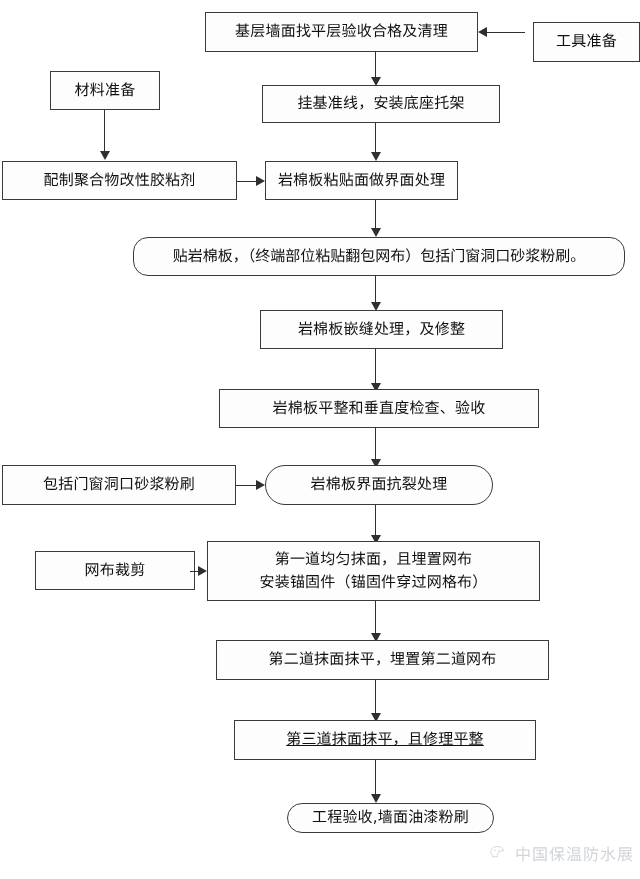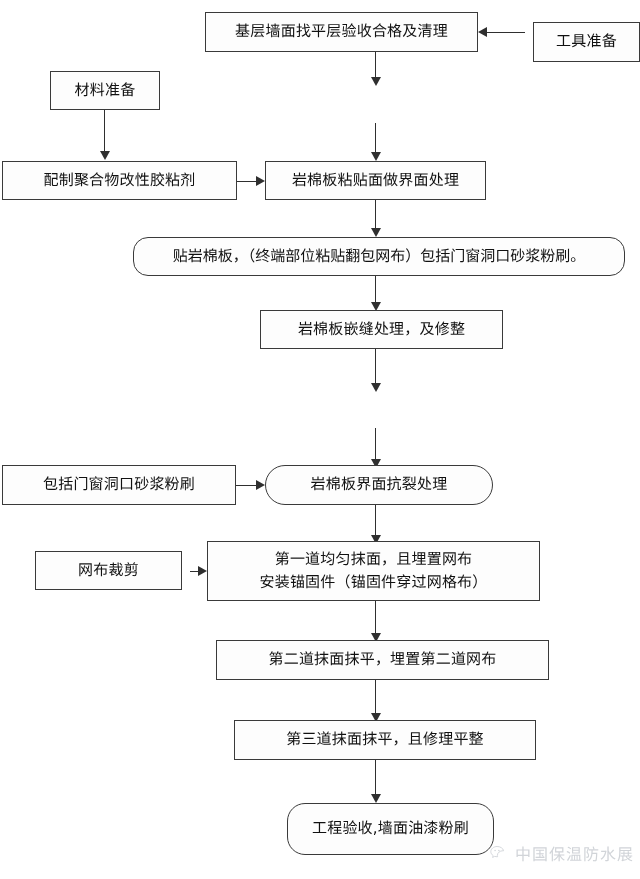--- a/index.html
+++ b/index.html
@@ -103,83 +103,85 @@
   <div class="node small" style="left:525px; top:22px; width:107px; height:40px;margin-left:8px;">工具准备</div>
 
   <div class="hline" style="left:487px; top:32px; width:38px;"></div>
   <div class="arrow-left" style="left:478px; top:27px;"></div>
 
   <div class="vline" style="left:375px; top:52px; height:26px;"></div>
   <div class="arrow-down" style="left:371px; top:77px;"></div>
 
   <div class="node small" style="left:50px; top:71px; width:110px; height:39px;">材料准备</div>
 
+  <div class="node small" style="left:262px; top:85px; width:238px; height:38px;">挂基准线，安装底座托架</div>
 
   <div class="vline" style="left:104px; top:110px; height:42px;"></div>
   <div class="arrow-down" style="left:100px; top:151px;"></div>
 
   <div class="vline" style="left:375px; top:123px; height:30px;"></div>
   <div class="arrow-down" style="left:371px; top:152px;"></div>
 
   <div class="node small" style="left:2px; top:161px; width:235px; height:39px;">配制聚合物改性胶粘剂</div>
 
-  <div class="node small" style="left:265px; top:161px; width:221px; height:39px;">岩棉板粘贴面做界面处理</div>
+  <div class="node small" style="left:265px; top:161px; width:193px; height:39px;">岩棉板粘贴面做界面处理</div>
 
   <div class="hline" style="left:237px; top:181px; width:19px;"></div>
   <div class="arrow-right" style="left:256px; top:176px;"></div>
 
   <div class="vline" style="left:375px; top:200px; height:29px;"></div>
   <div class="arrow-down" style="left:371px; top:228px;"></div>
 
   <div class="node wide" style="left:133px; top:237px; width:492px; height:39px;">贴岩棉板，（终端部位粘贴翻包网布）包括门窗洞口砂浆粉刷。</div>
 
   <div class="vline" style="left:375px; top:276px; height:27px;"></div>
   <div class="arrow-down" style="left:371px; top:302px;"></div>
 
   <div class="node small" style="left:260px; top:310px; width:243px; height:39px;">岩棉板嵌缝处理，及修整</div>
 
   <div class="vline" style="left:375px; top:349px; height:35px;"></div>
   <div class="arrow-down" style="left:371px; top:383px;"></div>
 
+  <div class="node small" style="left:219px; top:389px; width:320px; height:39px;">岩棉板平整和垂直度检查、验收</div>
 
   <div class="vline" style="left:375px; top:428px; height:32px;"></div>
   <div class="arrow-down" style="left:371px; top:459px;"></div>
 
   <div class="node small" style="left:2px; top:465px; width:234px; height:40px;">包括门窗洞口砂浆粉刷</div>
 
   <div class="node small" style="left:265px; top:465px; width:228px; height:40px;border-radius:20px;">岩棉板界面抗裂处理</div>
 
   <div class="hline" style="left:236px; top:485px; width:20px;"></div>
   <div class="arrow-right" style="left:256px; top:480px;"></div>
 
   <div class="vline" style="left:375px; top:505px; height:31px;"></div>
   <div class="arrow-down" style="left:371px; top:535px;"></div>
 
   <div class="node twoline" style="left:207px; top:541px; width:333px; height:60px;">第一道均匀抹面，且埋置网布
 安装锚固件（锚固件穿过网格布）</div>
 
-  <div class="node small" style="left:35px; top:551px; width:147px; height:39px;">网布裁剪</div>
+  <div class="node small" style="left:35px; top:551px; width:160px; height:39px;">网布裁剪</div>
 
   <div class="hline" style="left:190px; top:571px; width:9px;"></div>
   <div class="arrow-right" style="left:198px; top:566px;"></div>
 
   <div class="vline" style="left:375px; top:601px; height:33px;"></div>
   <div class="arrow-down" style="left:371px; top:633px;"></div>
 
   <div class="node small" style="left:216px; top:640px; width:333px; height:40px;text-align:center;">第二道抹面抹平，埋置第二道网布</div>
 
   <div class="vline" style="left:375px; top:680px; height:34px;"></div>
   <div class="arrow-down" style="left:371px; top:713px;"></div>
 
-  <div class="node small" style="left:234px; top:720px; width:302px; height:40px;">第三道抹面抹平，且修理平整</div>
+  <div class="node small" style="left:234px; top:720px; width:302px; height:40px;text-decoration:underline;">第三道抹面抹平，且修理平整</div>
 
   <div class="vline" style="left:375px; top:760px; height:35px;"></div>
   <div class="arrow-down" style="left:371px; top:794px;"></div>
 
-  <div class="node small" style="left:287px; top:803px; width:207px; height:52px;border-radius:18px;">工程验收,墙面油漆粉刷</div>
+  <div class="node small" style="left:287px; top:803px; width:207px; height:30px;border-radius:18px;">工程验收,墙面油漆粉刷</div>
 
   <div id="watermark">
     <span class="wm-logo">
       <svg viewBox="0 0 24 20" width="20" height="17" aria-hidden="true">
         <path d="M8.5 1.6C4.3 1.6 1 4.4 1 7.8c0 1.9 1.1 3.6 2.8 4.8l-.7 2.1 2.4-1.2c.9.25 1.9.4 2.9.4.25 0 .5 0 .75-.03-.2-.5-.3-1.05-.3-1.6 0-3.1 3-5.6 6.8-5.6.25 0 .5.01.75.04C15.7 3.8 12.5 1.6 8.5 1.6z" fill="none" stroke="#c9cdd2" stroke-width="1.1"></path>
         <circle cx="6.1" cy="6.4" r="0.95" fill="#c9cdd2"></circle>
         <circle cx="10.6" cy="6.4" r="0.95" fill="#c9cdd2"></circle>
       </svg>
     </span>
     <span class="wm-text">中国保温防水展</span>

